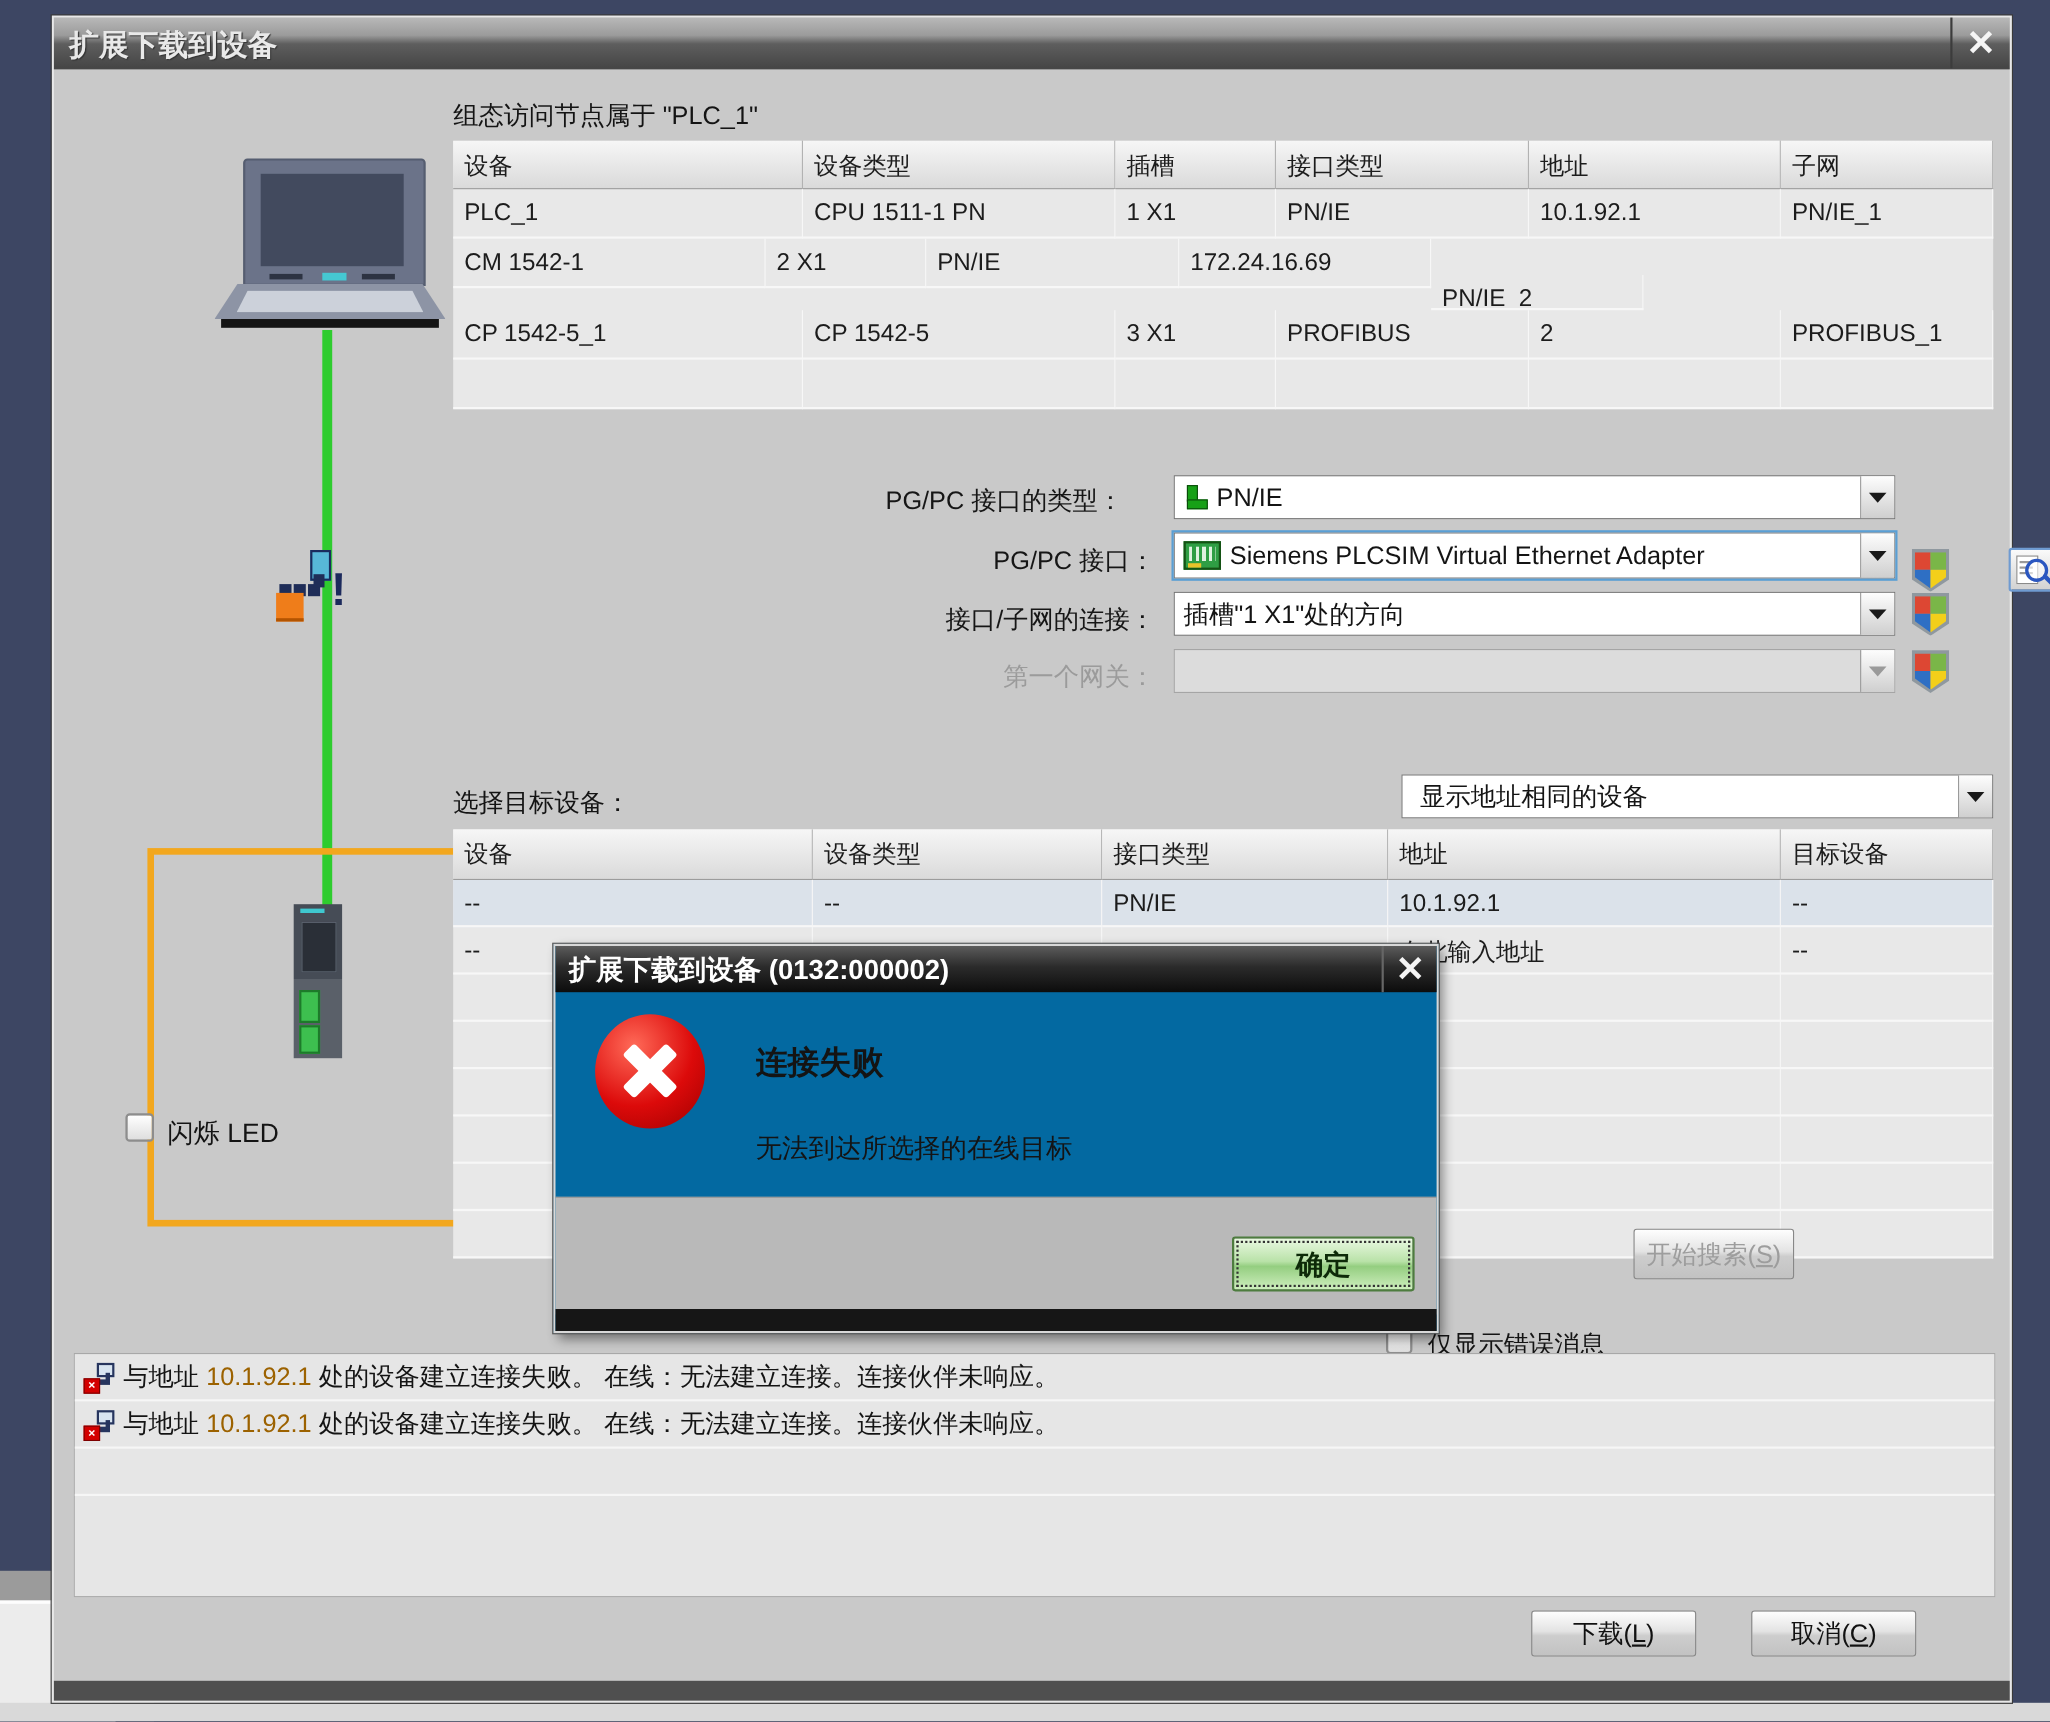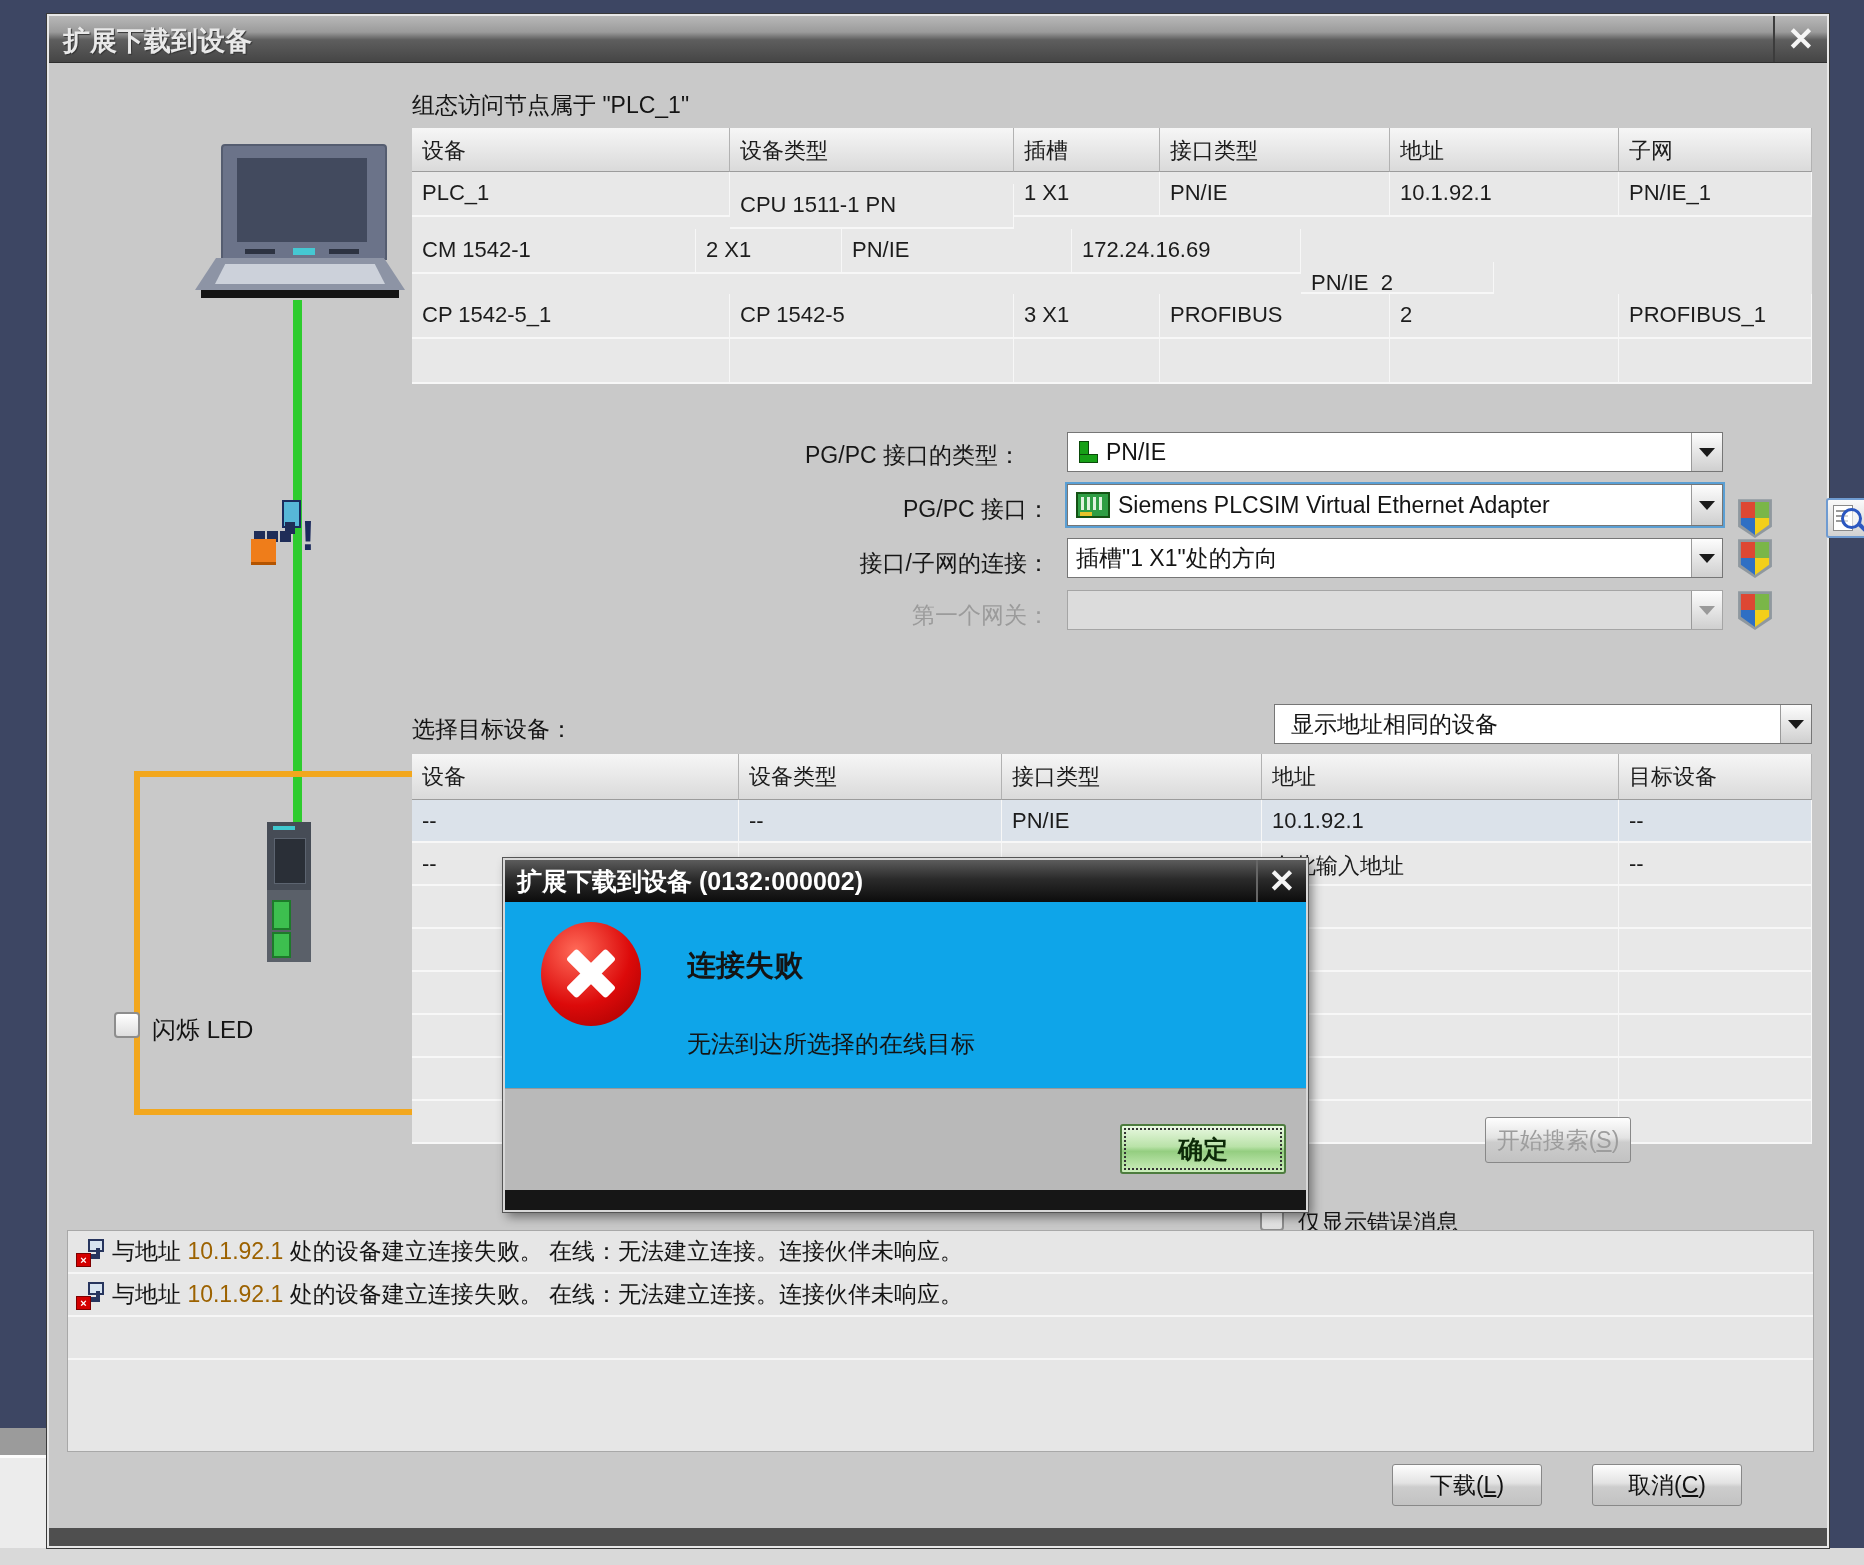--- a/index.html
+++ b/index.html
@@ -57,21 +57,21 @@
   .netico{position:absolute;left:8px;top:8px;width:28px;height:26px;}
   .netico .sq1{position:absolute;left:12px;top:0;width:12px;height:9px;background:#d8e4f0;border:2px solid #27355e;}
   .netico .stem{position:absolute;left:20px;top:9px;width:4px;height:8px;background:#27355e;}
   .netico .bar{position:absolute;left:2px;top:15px;width:22px;height:5px;background:#27355e;}
   .badge{position:absolute;left:0;top:14px;width:13px;height:12px;font-size:11px;font-weight:bold;color:#fff;
     display:flex;align-items:center;justify-content:center;}
   .badge.orange{background:#ef7d1a;border:1px solid #a85000;}
   .badge.red{background:#d40000;border:1px solid #7d0000;}
   .ip{color:#9c6200;}
   
-  #popup{left:503px;top:858px;width:805px;height:354px;background:#0ea5e9;z-index:10;
+  #popup{left:503px;top:858px;width:805px;height:354px;background:#0369a1;z-index:10;
     border:2px solid #d8d8d8;outline:1px solid #555;box-sizing:border-box;box-shadow:4px 5px 10px rgba(0,0,0,.45);text-align:center;}
   #popup-title{left:0;top:0;right:0;height:42px;
     background:linear-gradient(180deg,#5c5c5c 0%,#2b2b2b 45%,#0c0c0c 100%);}
   #popup-title .txt{position:absolute;left:12px;top:5px;font-size:25px;font-weight:bold;color:#fff;}
   #erricon{left:36px;top:62px;width:100px;height:104px;border-radius:50%;
     background:radial-gradient(circle at 35% 28%,#ff6a58,#dc0a0a 55%,#9e0000 100%);}
   #erricon .b1,#erricon .b2{position:absolute;left:22px;top:44px;width:56px;height:15px;background:#fff;border-radius:3px;}
   #erricon .b1{transform:rotate(45deg);} #erricon .b2{transform:rotate(-45deg);}
   
   .orangebox{border:6px solid #f2a71e;}
@@ -177,21 +177,21 @@
       <div class="trow">
         <div class="hcell" style="width:318px;height:44px;">设备</div>
         <div class="hcell" style="width:284px;height:44px;">设备类型</div>
         <div class="hcell" style="width:146px;height:44px;">插槽</div>
         <div class="hcell" style="width:230px;height:44px;">接口类型</div>
         <div class="hcell" style="width:229px;height:44px;">地址</div>
         <div class="hcell" style="width:193px;height:44px;">子网</div>
       </div>
       <div class="trow">
         <div class="dcell" style="width:318px;height:45px;">PLC_1</div>
-        <div class="dcell" style="width:284px;height:45px;margin-top:12px;">CPU 1511-1 PN</div>
+        <div class="dcell" style="width:284px;height:45px;">CPU 1511-1 PN</div>
         <div class="dcell" style="width:146px;height:45px;">1 X1</div>
         <div class="dcell" style="width:230px;height:45px;">PN/IE</div>
         <div class="dcell" style="width:229px;height:45px;">10.1.92.1</div>
         <div class="dcell" style="width:193px;height:45px;">PN/IE_1</div>
       </div>
       <div class="trow">
         <div class="dcell" style="width:284px;height:45px;">CM 1542-1</div>
         <div class="dcell" style="width:146px;height:45px;">2 X1</div>
         <div class="dcell" style="width:230px;height:45px;">PN/IE</div>
         <div class="dcell" style="width:229px;height:45px;">172.24.16.69</div>

